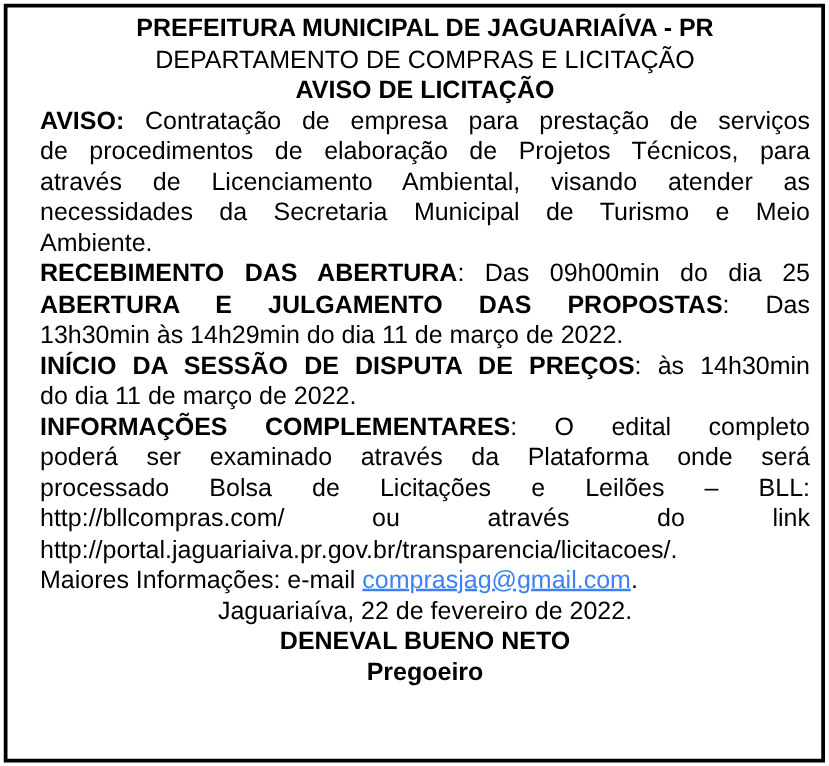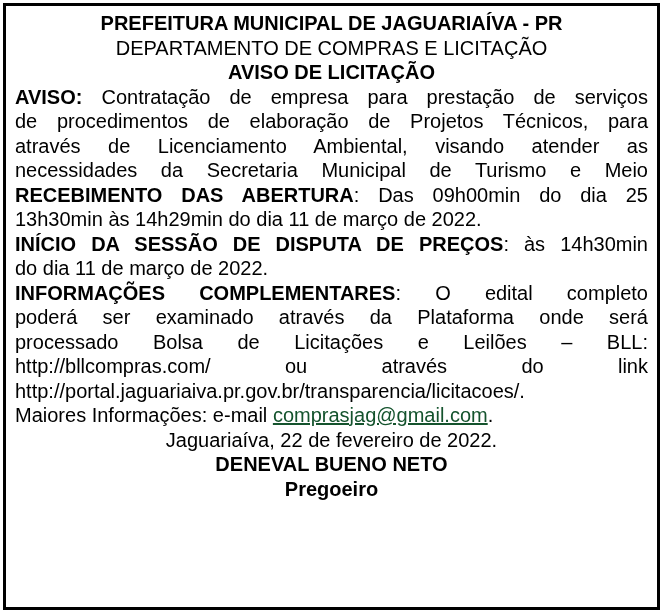--- a/index.html
+++ b/index.html
@@ -20,47 +20,50 @@
     height: 607px;
     border: 3px solid #000000;
     box-sizing: border-box;
     padding: 5px 9px 8px 9px;
     background: #ffffff;
   }
   .ln {
     font-size: 20px;
     line-height: 24.5px;
     white-space: normal;
+    margin-left: 17px;
   }
   .c  { text-align: center; }                              
   .j  { text-align: justify; text-align-last: justify; }   
   .jl { text-align: justify; text-align-last: left; }      
   .ln b { font-weight: bold; }
   .bold { font-weight: bold; }
   a.email {
-    color: #14532d;
+    color: #3b82f6;
     cursor: pointer;
   }
 </style>
 </head>
 <body>
 
 <div class="frame">
 
   <div class="ln c bold">PREFEITURA MUNICIPAL DE JAGUARIAÍVA - PR</div>
   <div class="ln c">DEPARTAMENTO DE COMPRAS E LICITAÇÃO</div>
   <div class="ln c bold">AVISO DE LICITAÇÃO</div>
 
   <div class="ln j"><b>AVISO:</b><span> Contratação de empresa para prestação de serviços</span></div>
   <div class="ln j">de procedimentos de elaboração de Projetos Técnicos, para</div>
   <div class="ln j">através de Licenciamento Ambiental, visando atender as</div>
   <div class="ln j">necessidades da Secretaria Municipal de Turismo e Meio</div>
+  <div class="ln jl">Ambiente.</div>
 
   <div class="ln j"><b>RECEBIMENTO DAS ABERTURA</b><span>: Das 09h00min do dia 25</span></div>
 
+  <div class="ln j"><b>ABERTURA E JULGAMENTO DAS PROPOSTAS</b><span>: Das</span></div>
   <div class="ln jl">13h30min às 14h29min do dia 11 de março de 2022.</div>
 
   <div class="ln j"><b>INÍCIO DA SESSÃO DE DISPUTA DE PREÇOS</b><span>: às 14h30min</span></div>
   <div class="ln jl">do dia 11 de março de 2022.</div>
 
   <div class="ln j"><b>INFORMAÇÕES COMPLEMENTARES</b><span>: O edital completo</span></div>
   <div class="ln j">poderá ser examinado através da Plataforma onde será</div>
   <div class="ln j">processado Bolsa de Licitações e Leilões – BLL:</div>
   <div class="ln j">http://bllcompras.com/ ou através do link</div>
   <div class="ln jl">http://portal.jaguariaiva.pr.gov.br/transparencia/licitacoes/.</div>

